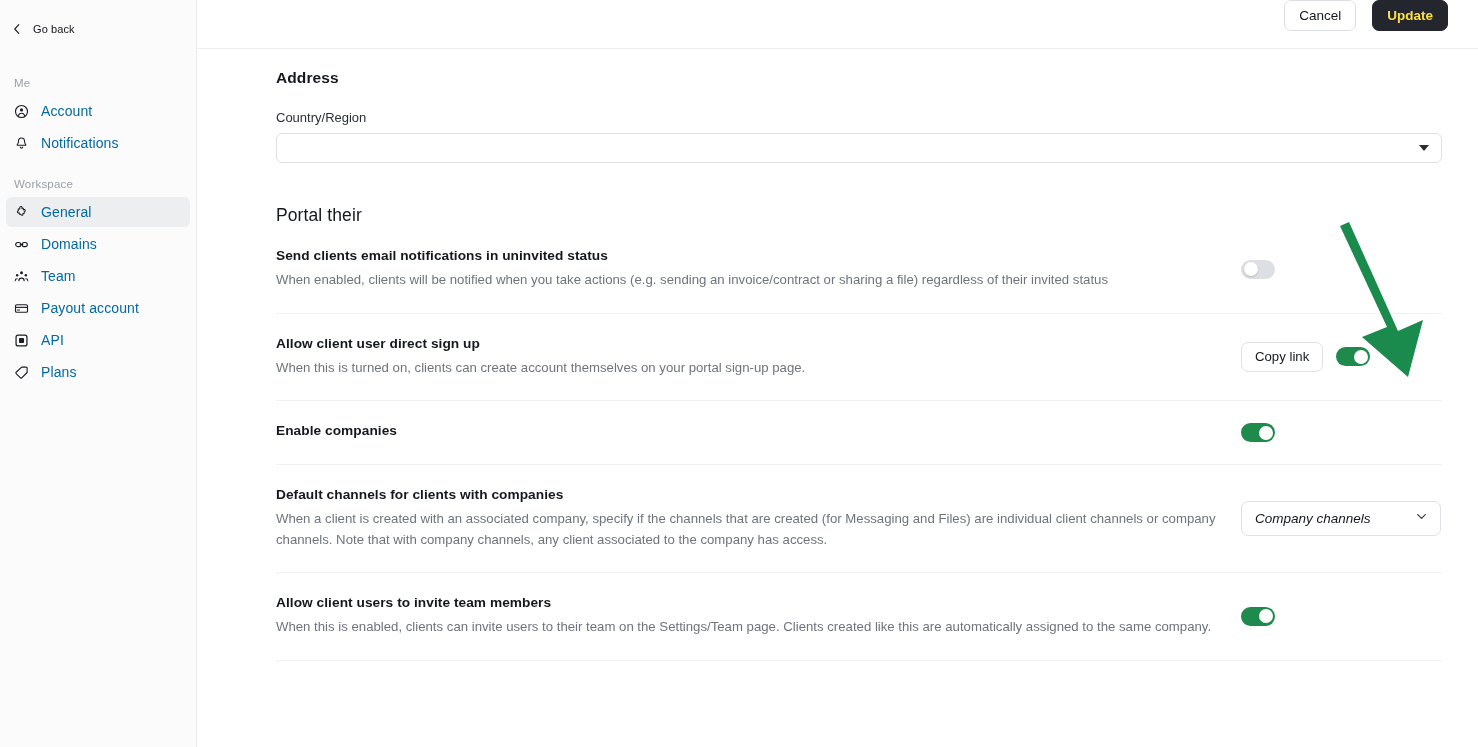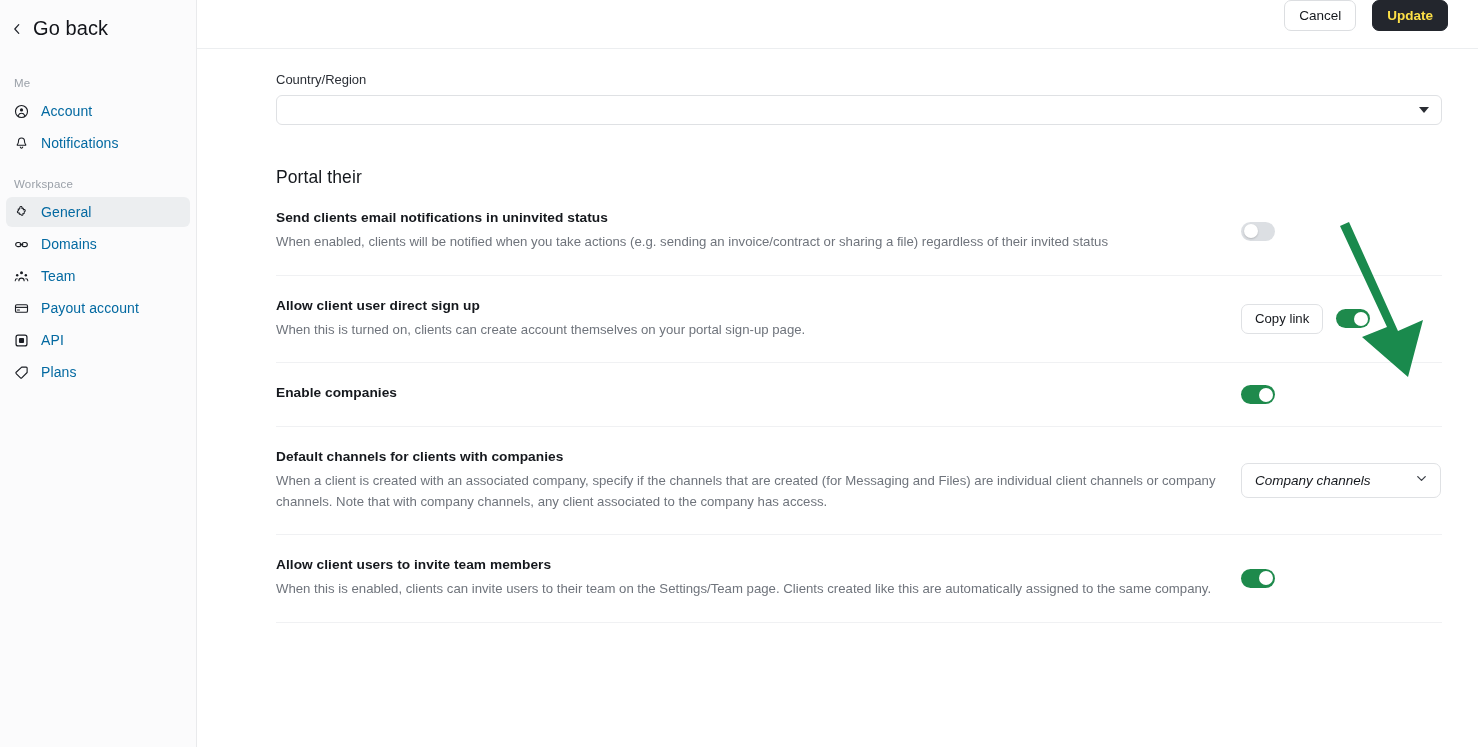--- a/index.html
+++ b/index.html
@@ -17,21 +17,21 @@
     background: #fbfbfc;
     border-right: 1px solid #e9eaec;
     flex: 0 0 197px;
     position: relative;
   }
   .goback {
     display: flex; align-items: center; gap: 9px;
     height: 57px; padding-left: 10px;
     cursor: pointer;
   }
-  .goback .lbl { font-size: 20px; color: #12141a; font-weight: 400; letter-spacing: .1px;}
+  .goback .lbl { font-size: 11px; color: #12141a; font-weight: 400; letter-spacing: .1px;}
   .chev-left { width: 14px; height: 14px; display:block; }
 
   .group-label {
     font-size: 11.5px; color: #9aa0a8;
     padding: 0 0 0 14px; margin-top: 20px; margin-bottom: 7px;
     letter-spacing: .2px;
   }
   .nav-list { padding: 0 6px; }
   .nav-item {
     display: flex; align-items: center; gap: 12px;
@@ -207,20 +207,21 @@
 
   <section class="main">
     <div class="topbar">
       <button class="btn btn-cancel">Cancel</button>
       <button class="btn btn-update">Update</button>
     </div>
 
     <div class="content">
       <div style="padding-left:61px; padding-right:18px;">
 
+        <div class="sec-title">Address</div>
 
         <div class="field-label">Country/Region</div>
         <div class="select-box">
           <span style="flex:1 1 auto; font-size:13.5px; color:#15181d;"></span>
           <span class="caret-fill"></span>
         </div>
 
         <div class="sec-title big">Portal their</div>
 
         <div class="row">

